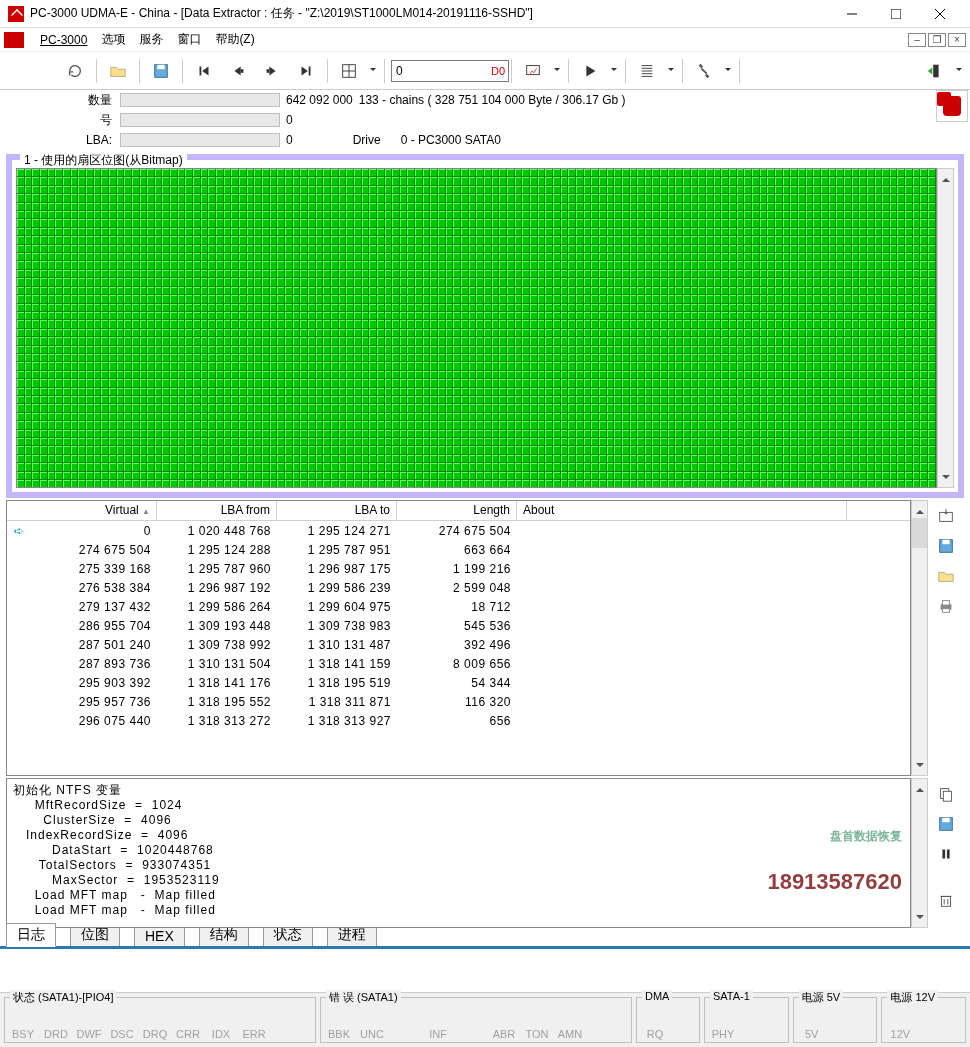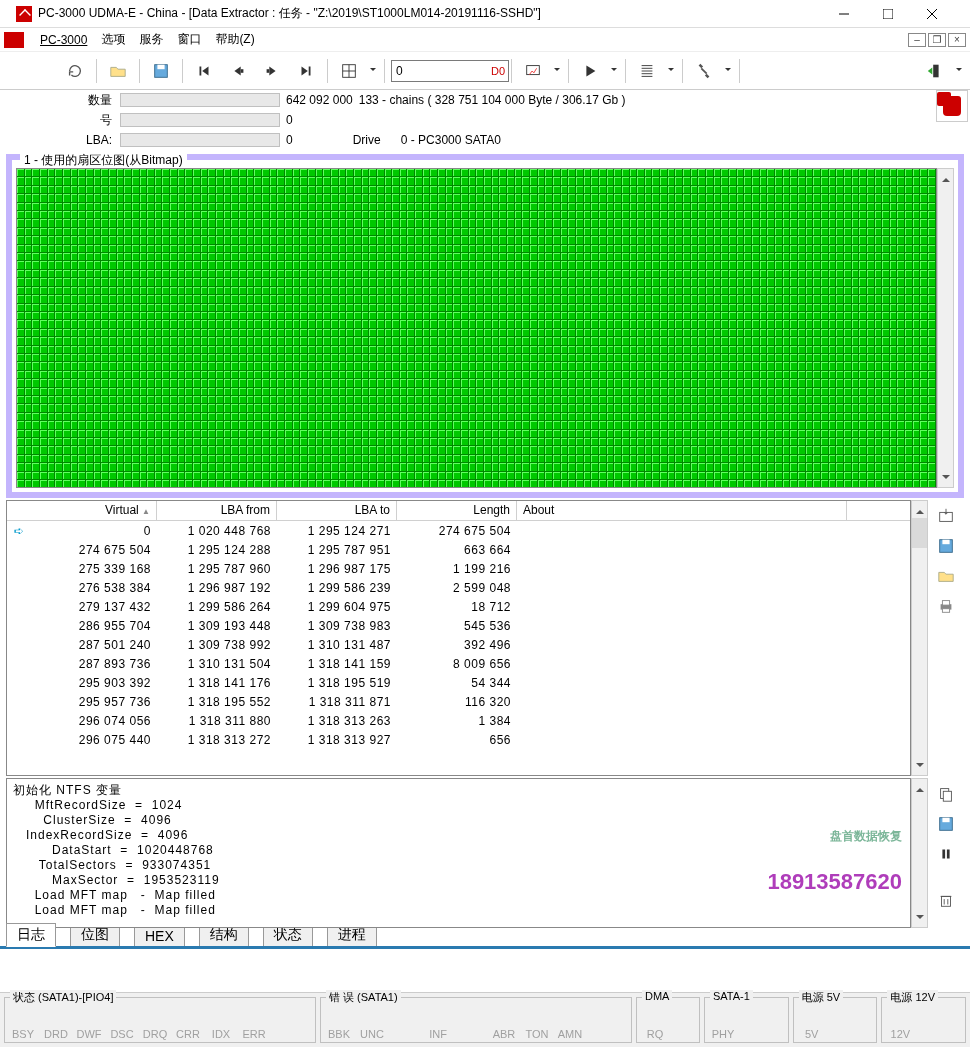--- a/index.html
+++ b/index.html
@@ -1,19 +1,19 @@
 <!DOCTYPE html>
 <html><head>
 <meta charset="utf-8">
 <style>
 * { margin:0; padding:0; box-sizing:border-box; font-family:"Microsoft YaHei","Segoe UI",Tahoma,sans-serif; font-size:12px; }
 body { background:#fff; width:970px; height:1047px; overflow:hidden; color:#000; }
 
 
-.titlebar { height:28px; background:#fff; display:flex; align-items:center; padding:0 16px; border-bottom:1px solid #ddd; }
+.titlebar { height:28px; background:#fff; display:flex; align-items:center; padding:0 8px; border-bottom:1px solid #ddd; }
 .titlebar .icon { width:16px; height:16px; background:#c00; margin-right:6px; position:relative; }
 .titlebar .icon::after{content:"";position:absolute;left:3px;top:3px;width:10px;height:10px;border:2px solid #fff;border-bottom:none;border-right:none;transform:rotate(45deg) scale(.7);}
 .titlebar .title { flex:1; color:#000; }
 .winbtn { width:44px; height:28px; display:flex; align-items:center; justify-content:center; color:#000; }
 .winbtn svg{width:10px;height:10px}
 
 
 .menubar { height:24px; display:flex; align-items:center; padding:0 4px; gap:2px; border-bottom:1px solid #eee; }
 .menubar .icon { width:20px; height:16px; background:#c00; margin-right:8px; }
 .menuitem { padding:2px 6px; }
@@ -62,21 +62,21 @@
 .tr{display:flex;height:19px;align-items:center}
 .td{padding:1px 6px;text-align:right;white-space:pre}
 .td.icon{width:24px;text-align:center;padding:0}
 .sidebuttons{width:36px;display:flex;flex-direction:column;align-items:center;gap:6px;padding:4px}
 .sidebtn{width:28px;height:24px;display:flex;align-items:center;justify-content:center;border:1px solid transparent}
 
 
 .logarea{margin:0 6px;display:flex;height:150px}
 .log{flex:1;border:1px solid #888;background:#fff;font-family:Consolas,"Courier New",monospace;font-size:12px;padding:4px 6px;line-height:15px;white-space:pre;letter-spacing:1px;overflow:hidden;position:relative}
 .watermark{position:absolute;right:8px;bottom:8px;text-align:right;color:#6a8;font-size:20px;font-weight:bold;opacity:.85;letter-spacing:normal}
-.watermark .phone{color:#a21caf;font-size:22px}
+.watermark .phone{color:#7f1d1d;font-size:22px}
 
 
 .tabbar{height:22px;display:flex;align-items:flex-end;padding:0 6px;border-bottom:3px solid #2a7ab0;margin-top:-1px}
 .tab{padding:2px 10px;border:1px solid #999;border-bottom:none;margin-right:14px;background:#f0f0f0;font-size:14px}
 .tab.active{background:#fff;border-bottom:1px solid #fff;position:relative;top:1px}
 
 
 .statusbar{position:absolute;bottom:0;left:0;right:0;height:55px;background:#f0f0f0;display:flex;border-top:1px solid #ccc;padding:2px}
 .sgroup{border:1px solid #c0c0c0;margin:2px;padding:0;position:relative;background:#f0f0f0}
 .sgroup .sglbl{position:absolute;top:-8px;left:5px;background:#f0f0f0;padding:0 3px;font-size:11px}
@@ -4987,28 +4987,20 @@
         <div class="tr">
           <div class="td icon"></div>
           <div class="td" style="width: 126px;">295 957 736</div>
           <div class="td" style="width: 120px;">1 318 195 552</div>
           <div class="td" style="width: 120px;">1 318 311 871</div>
           <div class="td" style="width: 120px;">116 320</div>
           <div class="td" style="width: 330px; text-align: left;"></div>
         </div>
         <div class="tr">
           <div class="td icon"></div>
-          <div class="td" style="width: 126px;">296 074 056</div>
-          <div class="td" style="width: 120px;">1 318 311 880</div>
-          <div class="td" style="width: 120px;">1 318 313 263</div>
-          <div class="td" style="width: 120px;">1 384</div>
-          <div class="td" style="width: 330px; text-align: left;"></div>
-        </div>
-        <div class="tr">
-          <div class="td icon"></div>
           <div class="td" style="width: 126px;">296 075 440</div>
           <div class="td" style="width: 120px;">1 318 313 272</div>
           <div class="td" style="width: 120px;">1 318 313 927</div>
           <div class="td" style="width: 120px;">656</div>
         </div>
       </div>
   </div>
   <div class="bmscroll" style="height:auto">
     <div class="arr up"></div>
     <div class="track" style="background:linear-gradient(#dadada,#dadada) 0 0/100% 30px no-repeat,#f0f0f0"></div>

